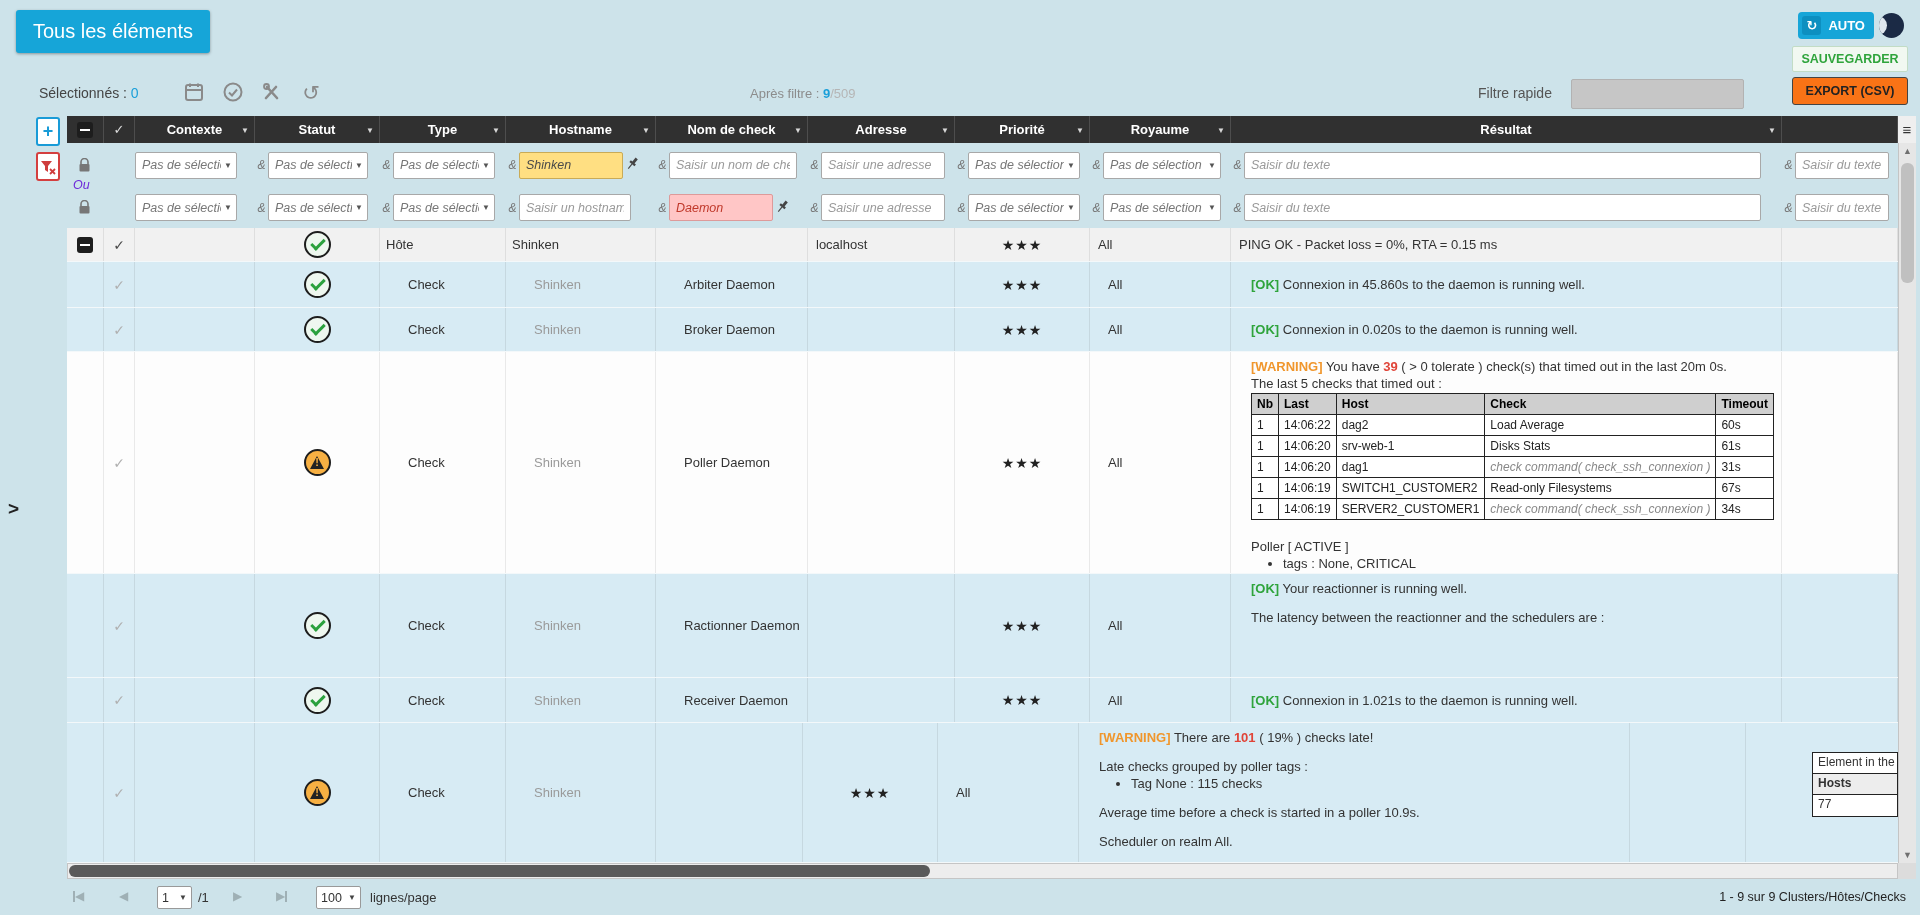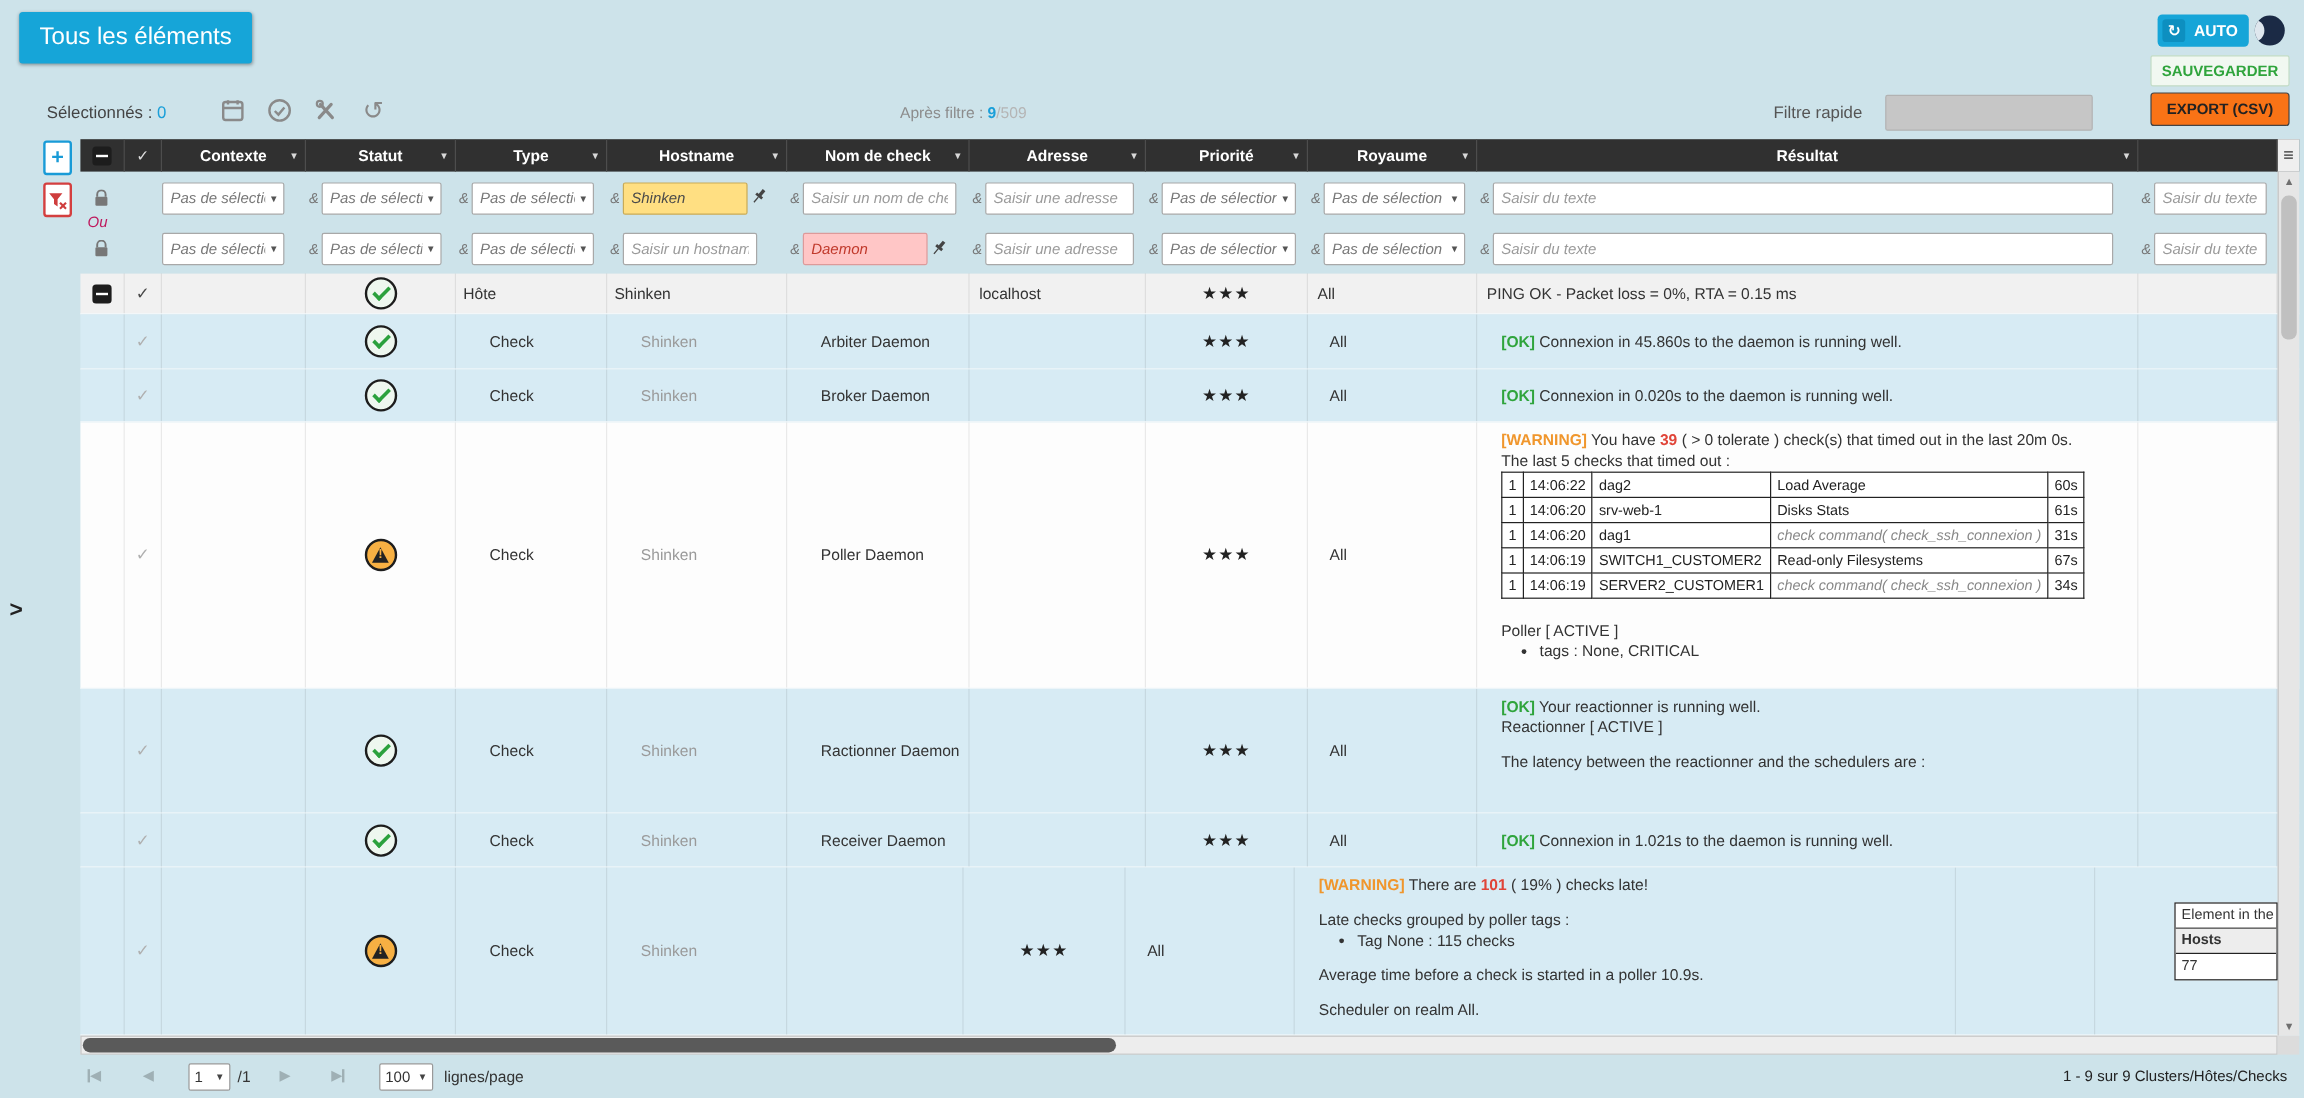--- a/index.html
+++ b/index.html
@@ -55,21 +55,21 @@
   .fsel-text{font-style:italic;color:#777;font-size:12.5px;white-space:nowrap;overflow:hidden;flex:1;}
   .fsel-chev{font-size:8px;color:#555;margin-left:3px;}
   .sel-ctx{width:102px}.sel-stat{width:100px}.sel-type{width:102px}.sel-prio{width:112px}.sel-realm{width:118px}
   .finput{height:27px;background:#fff;border:1px solid #a8a8a8;border-radius:2px;padding:0 6px;font-size:12.5px;font-style:italic;color:#444;font-family:inherit;}
   .finput::placeholder{color:#9a9a9a;font-style:italic;}
   .fi-yellow{background:#ffdf82;border-color:#c9ab57;color:#4a4a4a;}
   .fi-pink{background:#ffc6c6;border-color:#dd9a9a;color:#c0392b;}
   .in-host1{width:104px}.in-check1{width:128px}.in-addr{width:124px}.in-result{width:517px}.in-extra{width:94px}
   .in-host2{width:112px}.in-check2{width:104px}
   .pin{margin-left:2px;flex:0 0 auto;cursor:pointer;}
-  .or-label{position:absolute;left:6px;top:35px;font-size:12.5px;color:#be185d;font-style:italic;}
+  .or-label{position:absolute;left:6px;top:35px;font-size:12.5px;color:#6d28d9;font-style:italic;}
   .filterblock{position:relative;}
 
   
   .row{display:flex;border-bottom:1px solid #f3f8fa;cursor:pointer;}
   .bg-a{background:#f1f1f1}.bg-b{background:#d7ebf4}.bg-c{background:#fdfdfd}
   .td{flex:0 0 auto;border-right:1px solid rgba(0,0,0,0.08);display:flex;align-items:center;font-size:13px;color:#333;overflow:hidden;}
   .cen{justify-content:center;}
   .ind{padding-left:28px}.ind0{padding-left:6px}.padA{padding-left:8px}.padB{padding-left:18px}
   .dim{color:#9a9a9a}
   .stars{font-size:14px;letter-spacing:1px;color:#222;}
@@ -467,20 +467,27 @@
     <div class="td w5 ind dim">Shinken</div>
     <div class="td w6 ind">Poller Daemon</div>
     <div class="td w7"></div>
     <div class="td w8 cen stars">★★★</div>
     <div class="td w9 padB">All</div>
     <div class="td w10 result">
       <div class="rline"><span class="warn">[WARNING]</span> <span>You have</span> <span class="red">39</span> <span>( &gt; 0 tolerate ) check(s) that timed out in the last 20m 0s.</span></div>
       <div class="rline">The last 5 checks that timed out :</div>
       <table class="subtable">
         <tbody>
+            <tr>
+          <th class="stw0">Nb</th>
+          <th class="stw1">Last</th>
+          <th class="stw2">Host</th>
+          <th class="stw3">Check</th>
+          <th class="stw4">Timeout</th>
+        </tr>
         <tr>
           <td>1</td>
               <td>14:06:22</td>
               <td>dag2</td>
               <td>Load Average</td>
               <td>60s</td>
         </tr>
         <tr>
           <td>1</td>
               <td>14:06:20</td>
@@ -529,21 +536,20 @@
         <span class="ok-ico"></span>
       </div>
     <div class="td w4 ind">Check</div>
     <div class="td w5 ind dim">Shinken</div>
     <div class="td w6 ind">Ractionner Daemon</div>
     <div class="td w7"></div>
     <div class="td w8 cen stars">★★★</div>
     <div class="td w9 padB">All</div>
     <div class="td w10 result">
       <div class="rline"><span class="ok">[OK]</span> <span>Your reactionner is running well.</span></div>
-      <div class="rline">Reactionner [ ACTIVE ]</div>
       <div class="sp"></div>
       <div class="rline">The latency between the reactionner and the schedulers are :</div>
     </div>
     <div class="td w11"></div>
   </div>
 
   <div class="row bg-b" style="height:45px">
     <div class="td w0"></div>
     <div class="td w1 cen">
         <span class="tick">✓</span>

